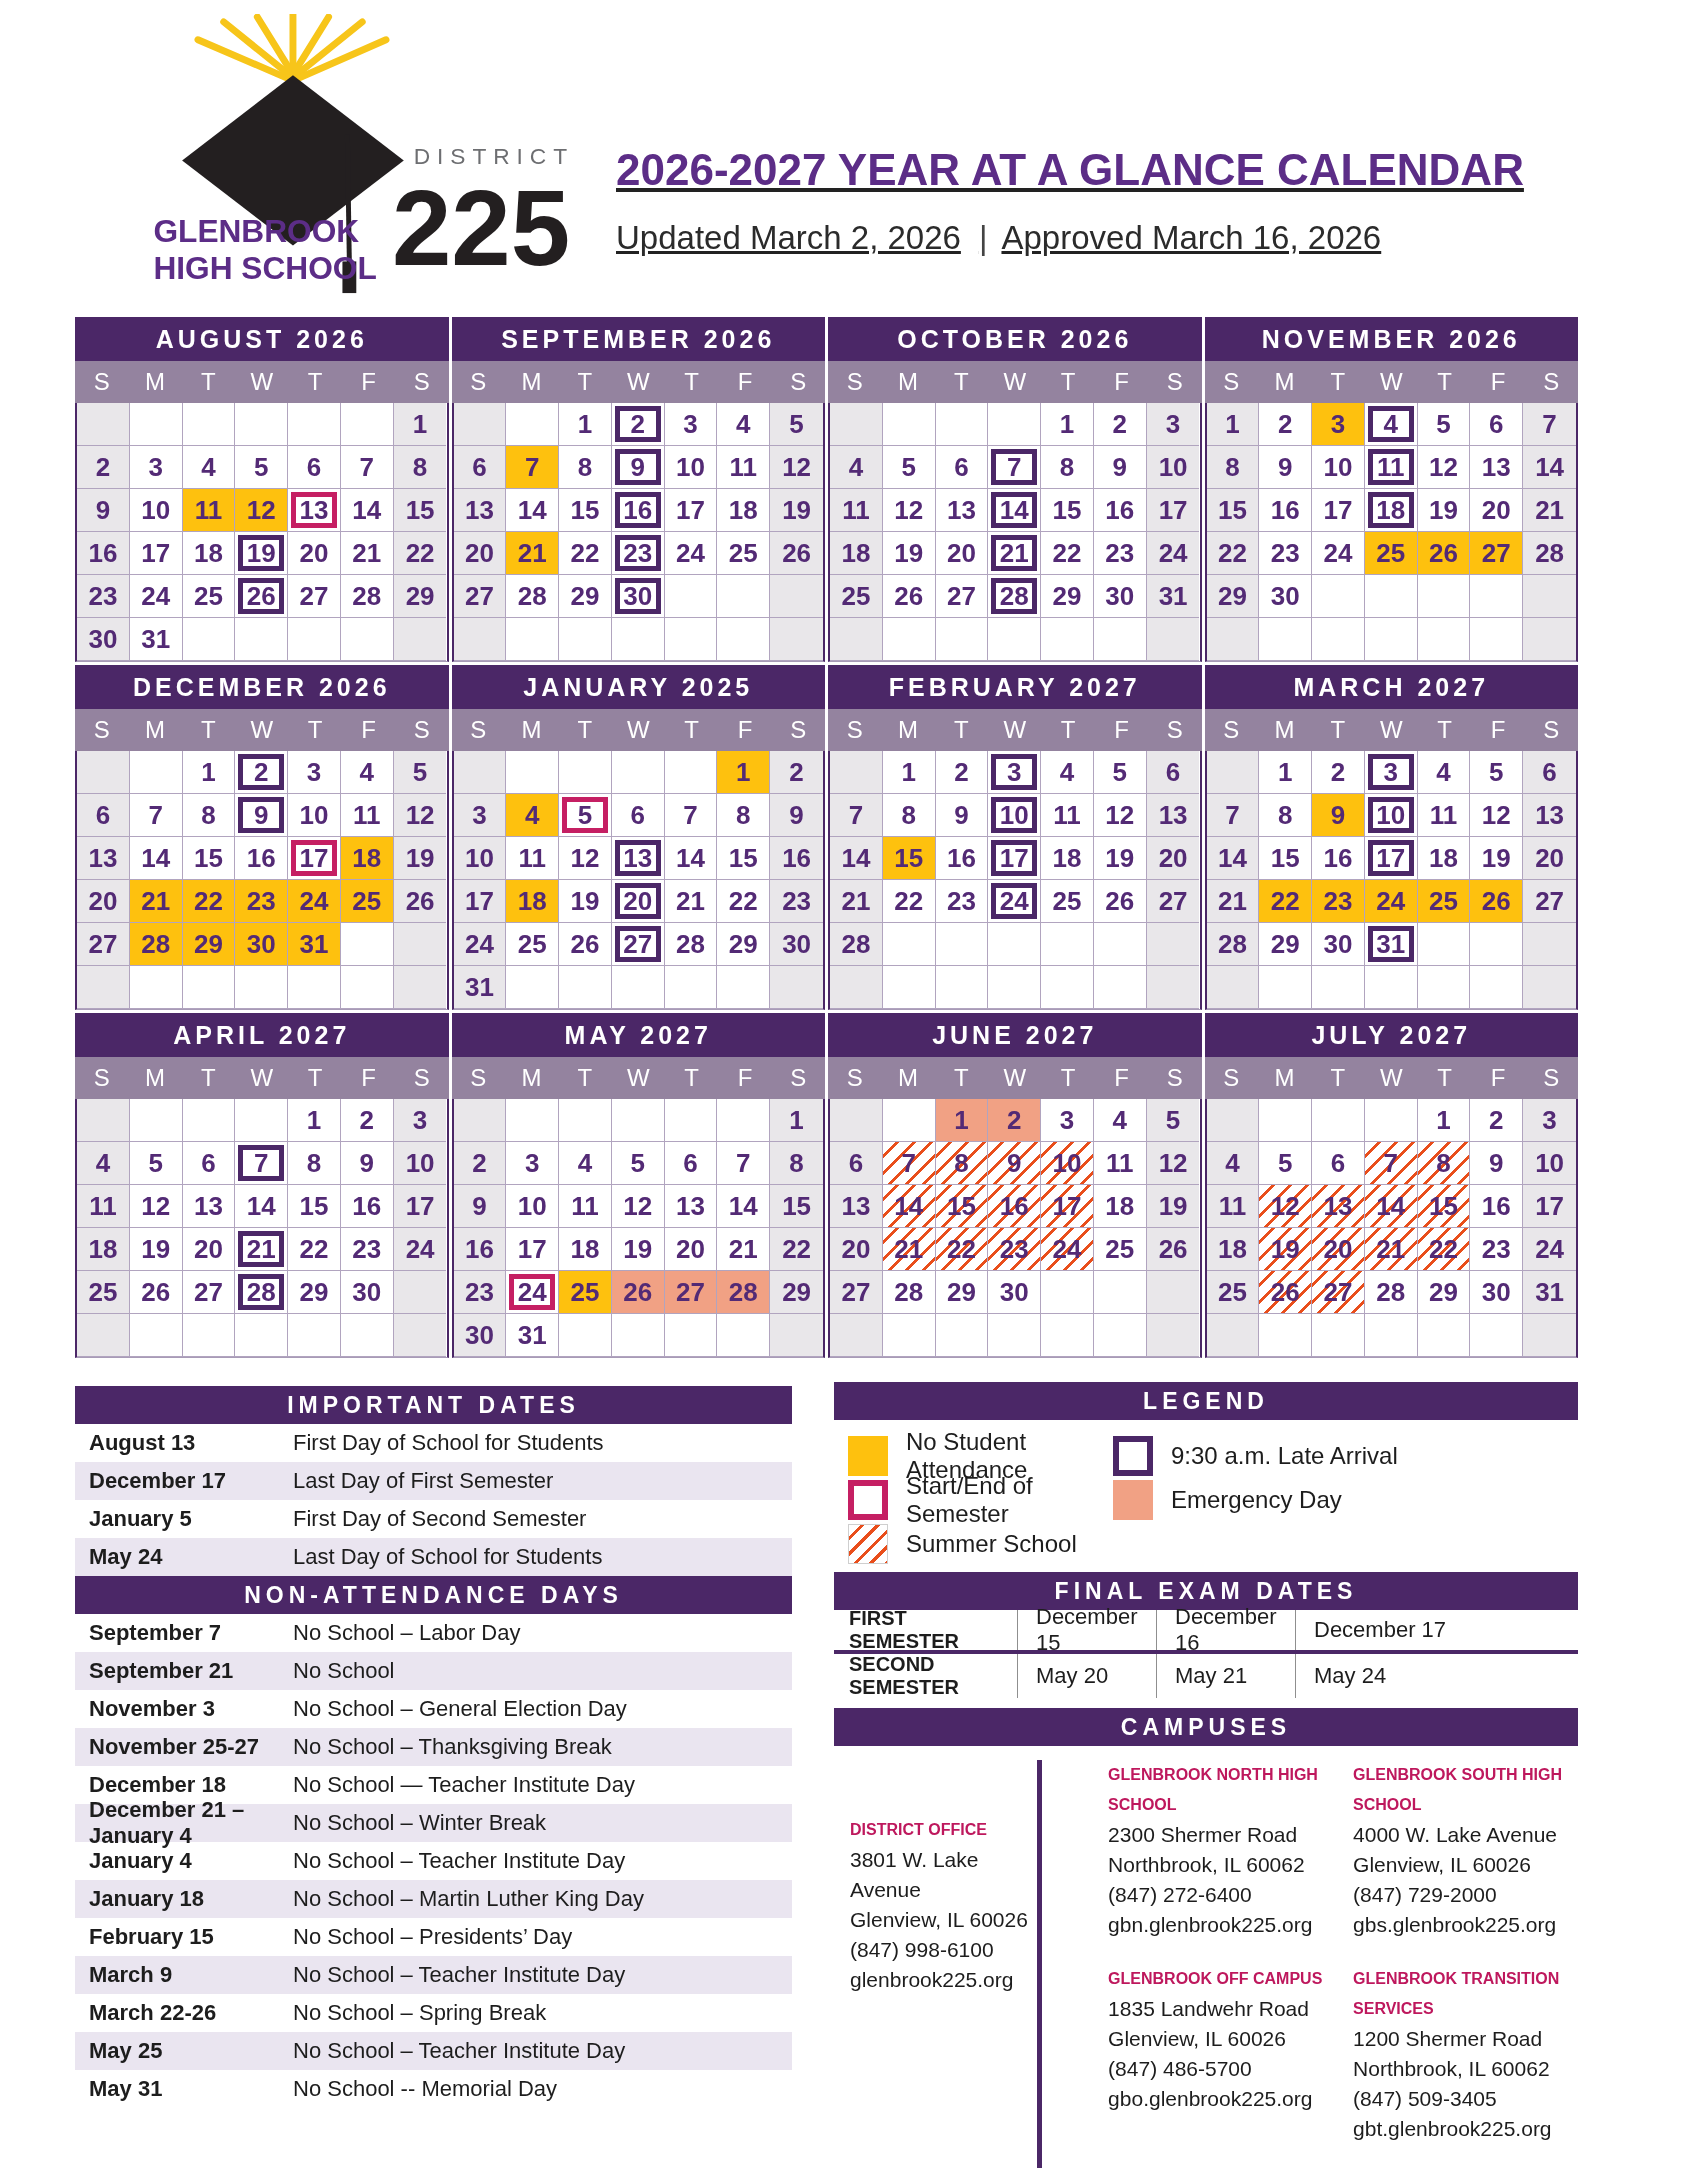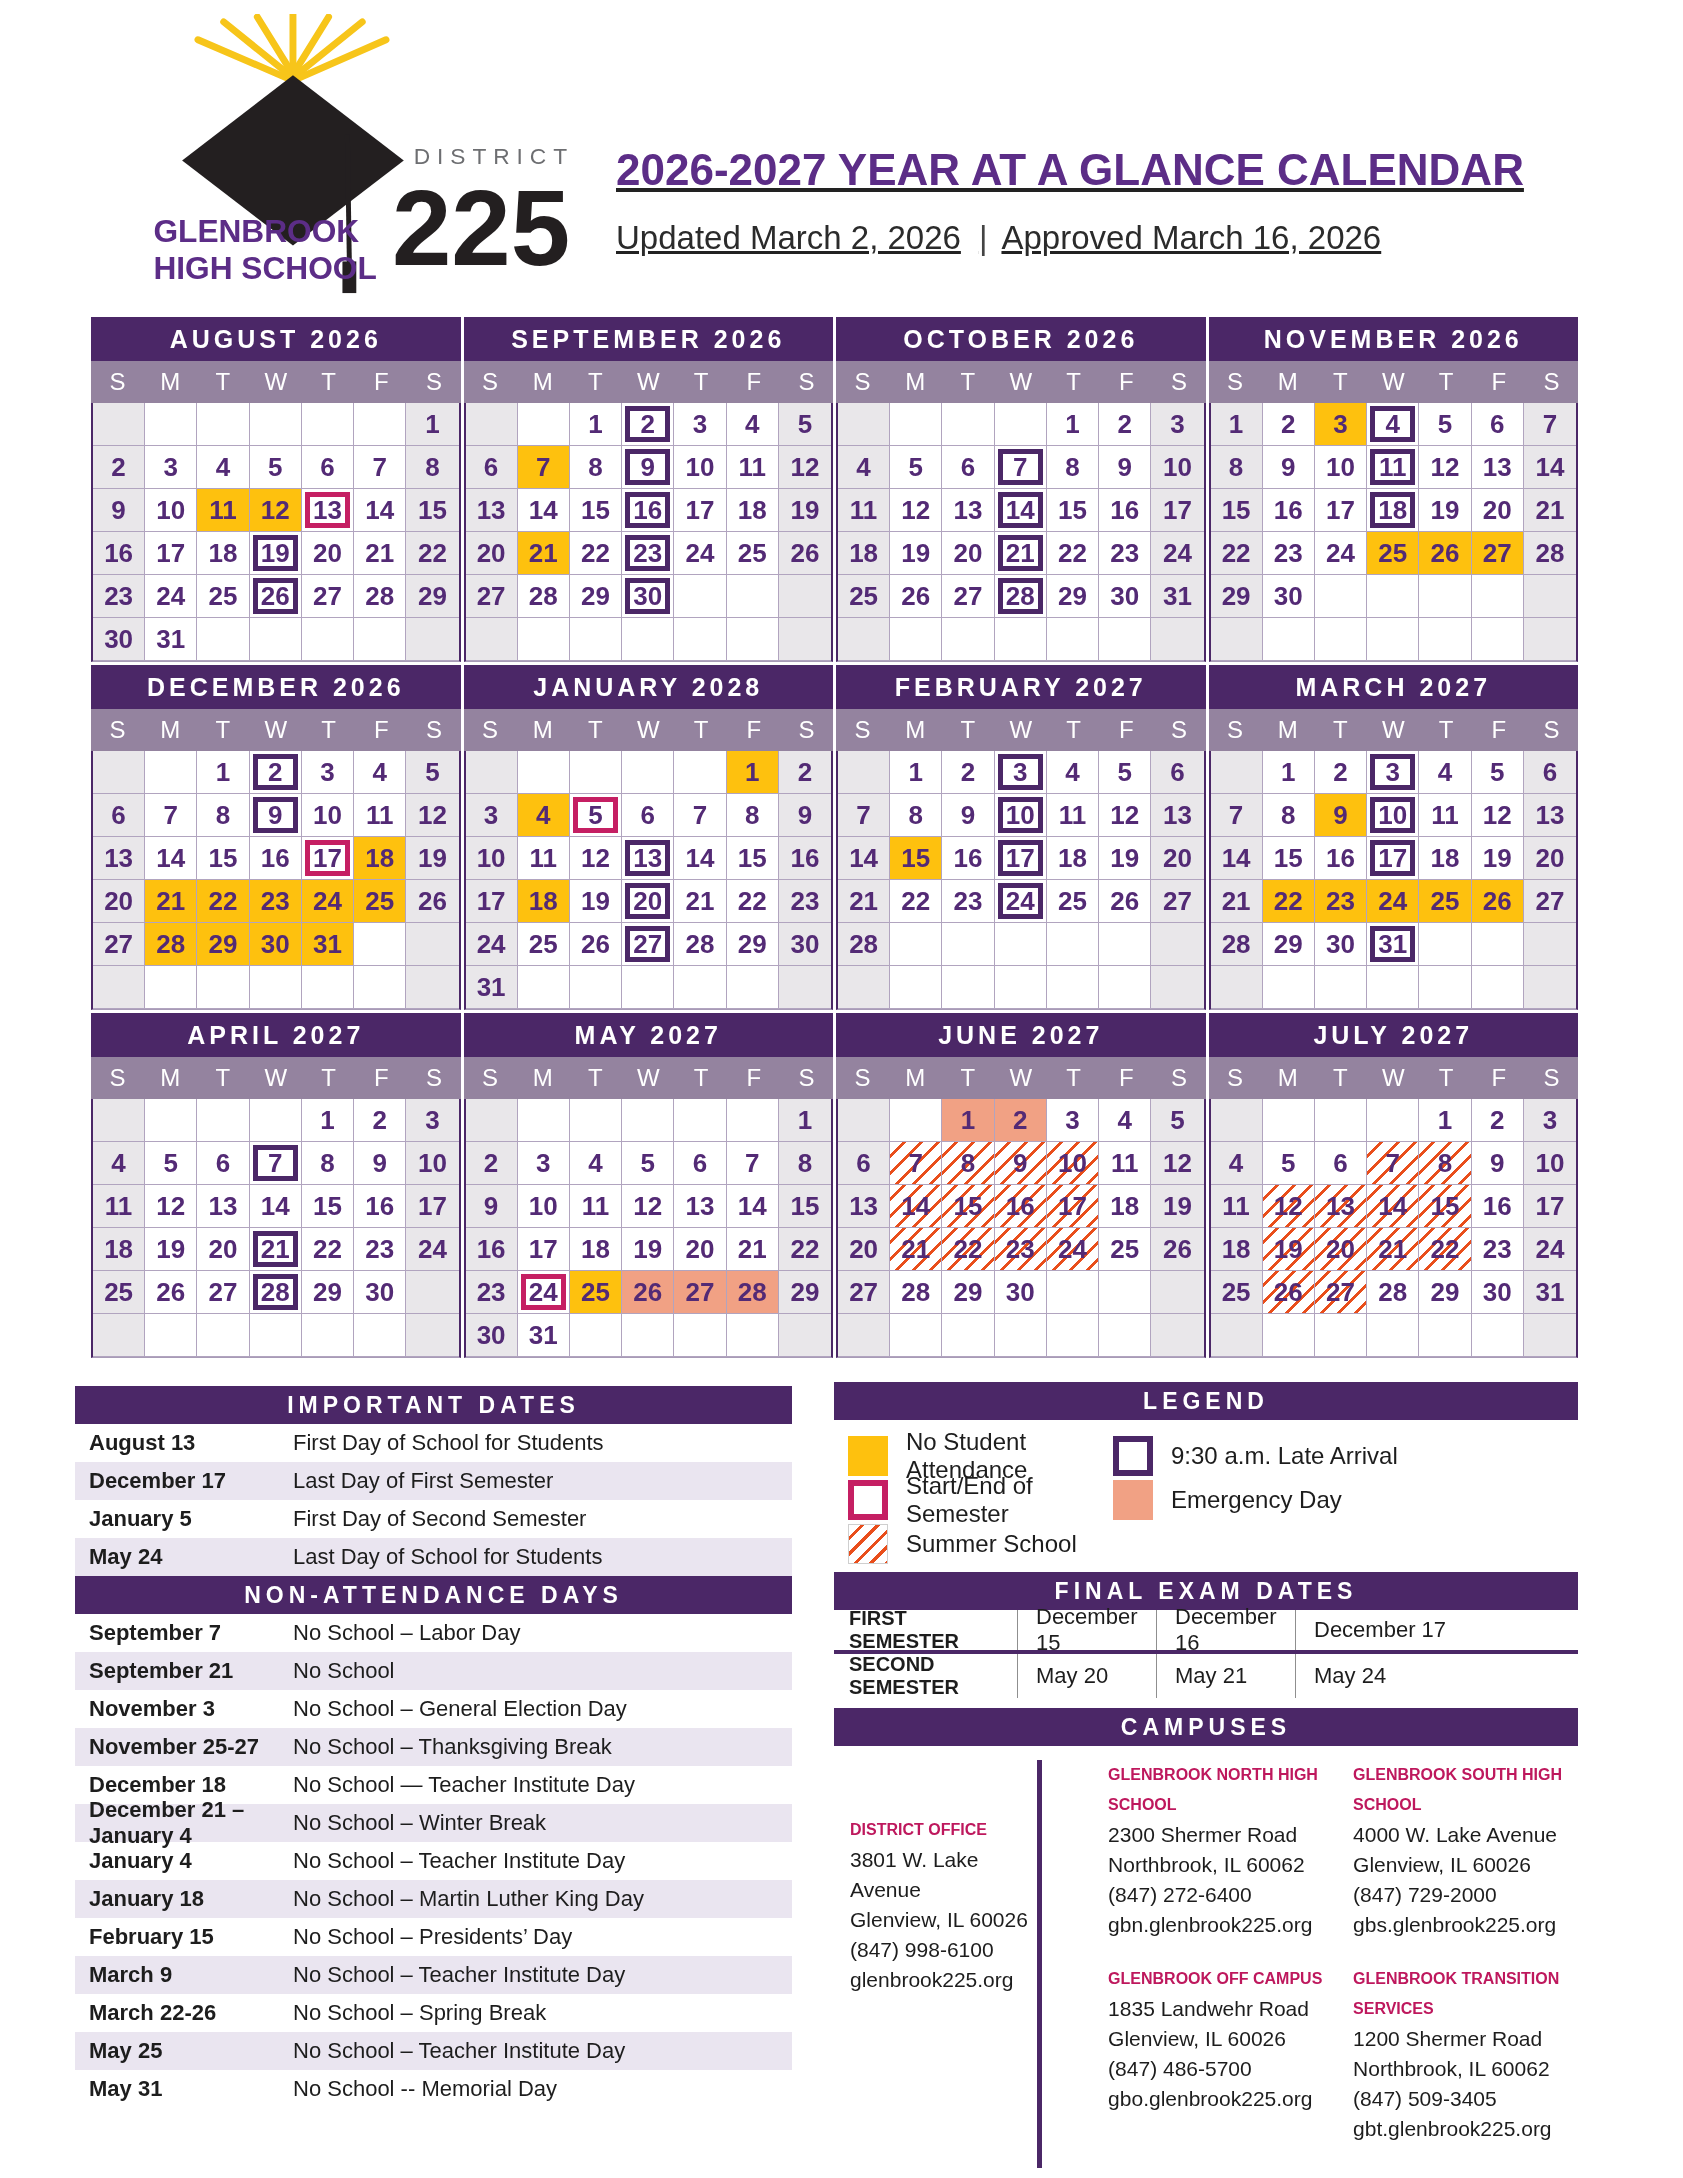--- a/index.html
+++ b/index.html
@@ -12,21 +12,21 @@
   
   .logo-area { position:absolute; left:99px; top:14px; width:475px; height:283px; }
   .title-block { position:absolute; left:616px; top:145px; width:990px;text-decoration:underline; }
   .page-title { font-size:44px; font-weight:bold; color:#5c2d87; letter-spacing:0px; }
   .subtitle { margin-top:24px; font-size:33px; color:#2b2b2b; }
   .subtitle .pipe { margin:0 14px 0 18px; color:#444; font-weight:normal; }
 
   
   .calendar { position:absolute; left:75px; top:317px; width:1503px;
               display:flex; flex-direction:column; gap:3px; }
-  .cal-band { display:grid; grid-template-columns:repeat(4,1fr); gap:3px;margin-left:16px; }
+  .cal-band { display:grid; grid-template-columns:repeat(4,1fr); gap:3px; }
   .month-title { background:#4b2767; color:#fff; height:44px; line-height:44px;
                  text-align:center; font-weight:bold; font-size:25px; letter-spacing:4px; }
   .dow-row { display:grid; grid-template-columns:repeat(7,1fr);
              background:#94839f; height:42px; }
   .dow { color:#fff; text-align:center; line-height:42px; font-size:24px; }
   .month-grid { display:grid; grid-template-columns:repeat(7,1fr);
                 border-left:2px solid #4b2767; border-right:2px solid #4b2767;
                 border-bottom:1px solid #a89bb7; }
   .day { height:43px; border-right:1px solid #b1a4bf; border-bottom:1px solid #b1a4bf;
          display:flex; align-items:center; justify-content:center;
@@ -393,21 +393,21 @@
           <div class="day wkend"></div>
           <div class="day"></div>
           <div class="day"></div>
           <div class="day"></div>
           <div class="day"></div>
           <div class="day"></div>
           <div class="day wkend"></div>
         </div>
       </div>
       <div class="month">
-        <div class="month-title">JANUARY 2028</div>
+        <div class="month-title">JANUARY 2025</div>
         <div class="dow-row">
           <div class="dow">S</div>
           <div class="dow">M</div>
           <div class="dow">T</div>
           <div class="dow">W</div>
           <div class="dow">T</div>
           <div class="dow">F</div>
           <div class="dow">S</div>
         </div>
         <div class="month-grid">

